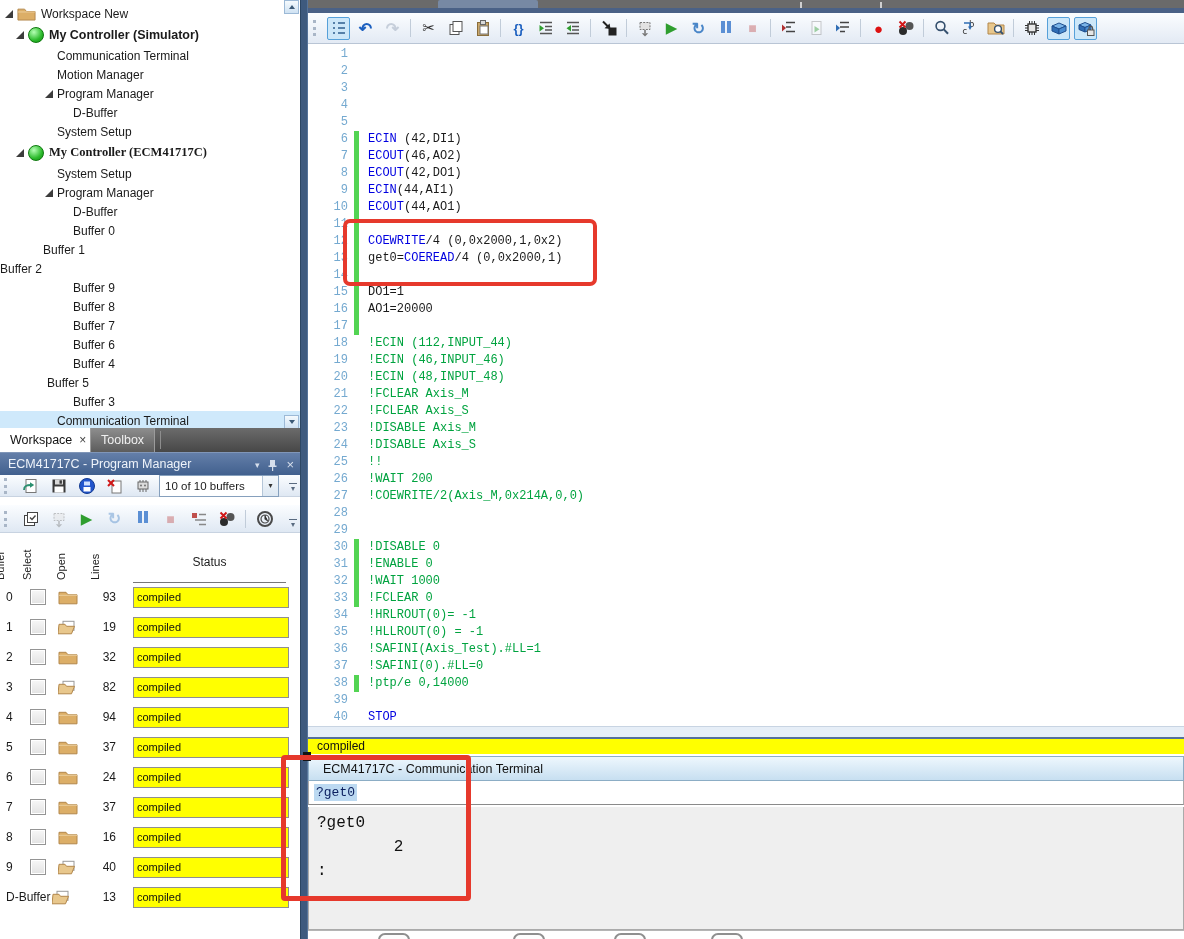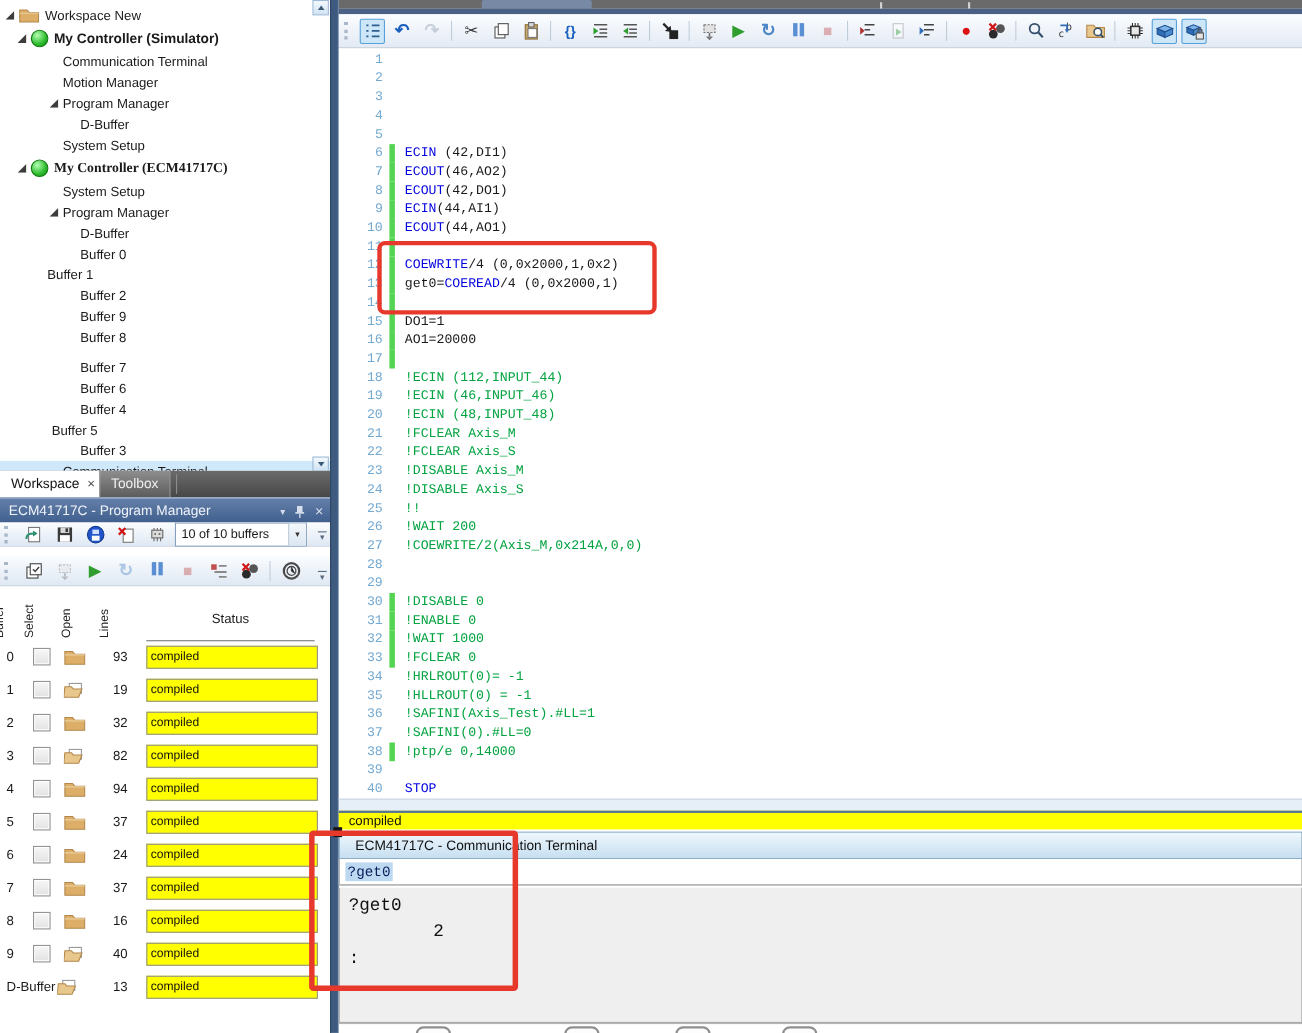--- a/index.html
+++ b/index.html
@@ -168,30 +168,30 @@
         </div>
         <div class="trow" style="padding-left: 73px;">
           <span>D-Buffer</span>
         </div>
         <div class="trow" style="padding-left: 73px;">
           <span>Buffer 0</span>
         </div>
         <div class="trow" style="padding-left: 43px;">
           <span>Buffer 1</span>
         </div>
-        <div class="trow" style="padding-left: 73px;">
+        <div class="trow" style="">
           <span>Buffer 2</span>
         </div>
         <div class="trow" style="padding-left: 73px;">
           <span>Buffer 9</span>
         </div>
         <div class="trow" style="padding-left: 73px;">
           <span>Buffer 8</span>
         </div>
-        <div class="trow" style="padding-left: 73px; margin-top: 8px;">
+        <div class="trow" style="padding-left: 73px;">
           <span>Buffer 7</span>
         </div>
         <div class="trow" style="padding-left: 73px;">
           <span>Buffer 6</span>
         </div>
         <div class="trow" style="padding-left: 73px;">
           <span>Buffer 4</span>
         </div>
         <div class="trow" style="padding-left: 47px; text-align: right;">
           <span>Buffer 5</span>

